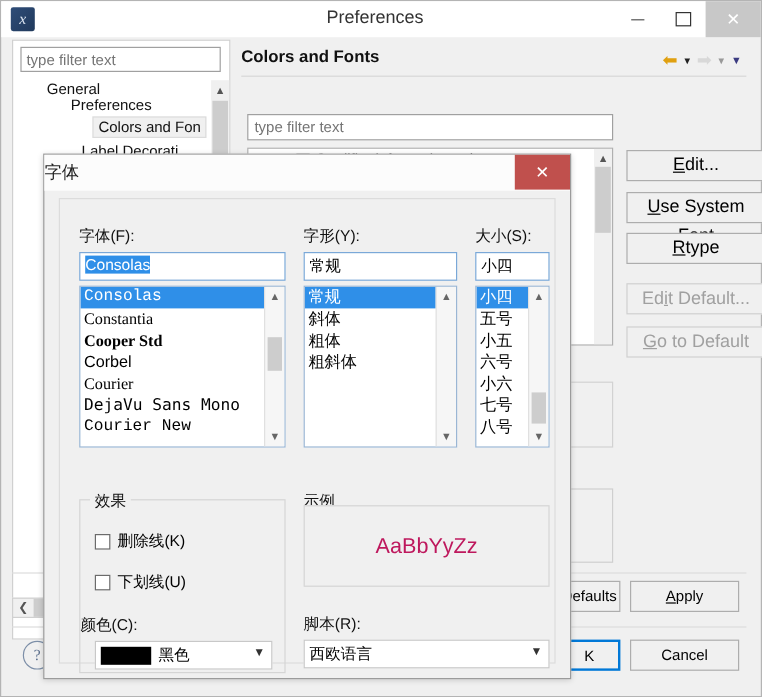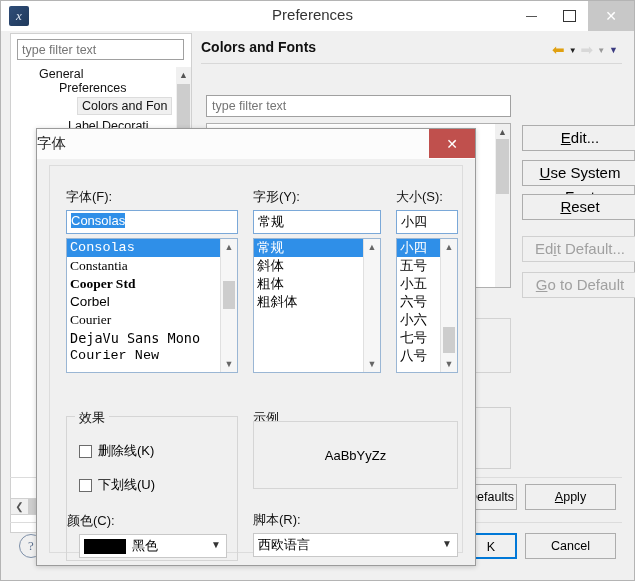--- a/index.html
+++ b/index.html
@@ -216,21 +216,21 @@
     box-sizing: border-box; display: flex; align-items: center;
     font-size: 13px; padding-left: 4px;
   }
   .combo .caret {
     position: absolute; right: 5px; top: 4px; font-size: 10px; color: #333;
   }
   .color-chip { width: 42px; height: 15px; background: #000; margin-right: 6px; }
   .sample-area {
     position: absolute; border: 1px solid #d5d5d5; box-sizing: border-box;
     display: flex; align-items: center; justify-content: center;
-    font-size: 13px; color: #000000; background: #f0f0f0;
+    font-size: 18px; color: #be185d; background: #f0f0f0;
   }
 </style>
 </head>
 <body>
 
 <div id="root">
 
   <div class="prefs-window">
 
     <div class="titlebar">
@@ -291,21 +291,21 @@
         <span>Qualifier information col</span>
       </div>
       <div class="cf-vsb">
         <div class="a">▲</div>
         <div class="t"></div>
       </div>
     </div>
 
     <div class="side-btn" style="top:124px"><u>E</u><span>dit...</span></div>
     <div class="side-btn" style="top:159px"><u>U</u><span>se System Font</span></div>
-    <div class="side-btn" style="top:193px"><u>R</u><span>eset</span></div>
+    <div class="side-btn" style="top:193px"><u>R</u><span>type</span></div>
     <div class="side-btn disabled" style="top:235px"><span>Ed</span><u>i</u><span>t Default...</span></div>
     <div class="side-btn disabled" style="top:271px"><u>G</u><span>o to Default</span></div>
 
     <div class="preview-box"></div>
     <div class="sample-box">
       <span>the lazy dog.</span>
     </div>
 
     <div class="bottom-rule-1"></div>
     <div class="btn" style="left:464px;top:483px;width:52px"><span>Defaults</span></div>

